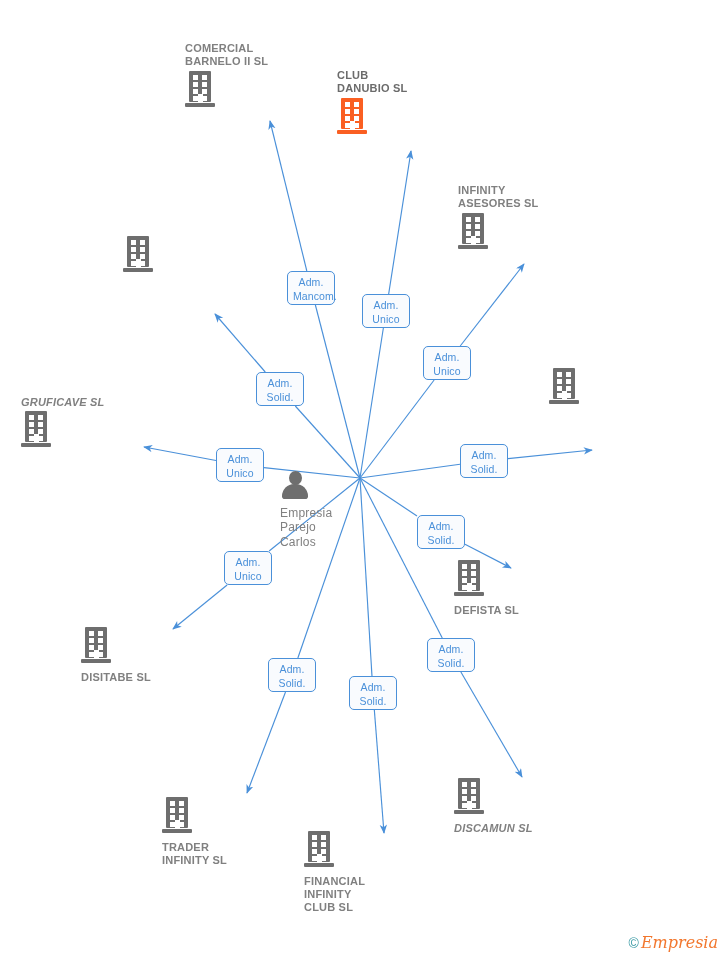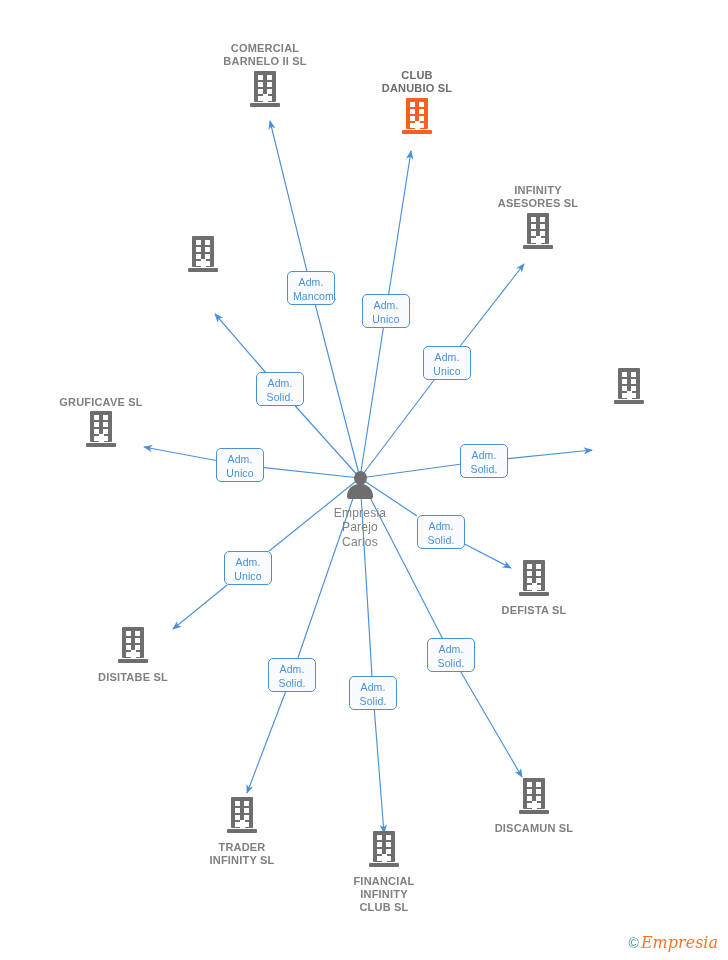--- a/index.html
+++ b/index.html
@@ -19,21 +19,21 @@
     position:absolute;
     left:0;top:0;
     width:728px;height:960px;
     pointer-events:none;
   }
   
   .node{
     position:absolute;
     width:160px;
     margin-left:-80px;         
-    text-align:center;
+    text-align:left;
     line-height:1.22;
   }
   .node .label{
     display:block;
     font-size:11px;
     letter-spacing:.2px;
     color:#808080;
     font-weight:bold;
     white-space:pre-line;
   }
@@ -186,38 +186,38 @@
         <span class="label">INFINITY
 ASESORES  SL</span>
         <span style="display: block;"><span class="bldg"><span class="tower"></span><i style="left:8px;top:4px"></i><i style="left:17px;top:4px"></i><i style="left:8px;top:11px"></i><i style="left:17px;top:11px"></i><i style="left:8px;top:18px"></i><i style="left:17px;top:18px"></i><i style="left:8px;top:25px"></i><i style="left:17px;top:25px"></i><span class="door"></span><span class="base"></span></span></span>
       </div>
       <div class="node company" style="left: 203px; top: 236px;">
         <span style="display: block;"><span class="bldg"><span class="tower"></span><i style="left:8px;top:4px"></i><i style="left:17px;top:4px"></i><i style="left:8px;top:11px"></i><i style="left:17px;top:11px"></i><i style="left:8px;top:18px"></i><i style="left:17px;top:18px"></i><i style="left:8px;top:25px"></i><i style="left:17px;top:25px"></i><span class="door"></span><span class="base"></span></span></span>
       </div>
       <div class="node company" style="left: 629px; top: 368px;">
         <span style="display: block;"><span class="bldg"><span class="tower"></span><i style="left:8px;top:4px"></i><i style="left:17px;top:4px"></i><i style="left:8px;top:11px"></i><i style="left:17px;top:11px"></i><i style="left:8px;top:18px"></i><i style="left:17px;top:18px"></i><i style="left:8px;top:25px"></i><i style="left:17px;top:25px"></i><span class="door"></span><span class="base"></span></span></span>
       </div>
-      <div class="node company" style="left: 101px; top: 396px;">
+      <div class="node company" style="left: 101px; top: 396px; font-style: italic;">
         <span class="label">GRUFICAVE  SL</span>
         <span style="display: block;"><span class="bldg"><span class="tower"></span><i style="left:8px;top:4px"></i><i style="left:17px;top:4px"></i><i style="left:8px;top:11px"></i><i style="left:17px;top:11px"></i><i style="left:8px;top:18px"></i><i style="left:17px;top:18px"></i><i style="left:8px;top:25px"></i><i style="left:17px;top:25px"></i><span class="door"></span><span class="base"></span></span></span>
       </div>
       <div class="node company below" style="left: 534px; top: 560px;">
         <span style="display: block;"><span class="bldg"><span class="tower"></span><i style="left:8px;top:4px"></i><i style="left:17px;top:4px"></i><i style="left:8px;top:11px"></i><i style="left:17px;top:11px"></i><i style="left:8px;top:18px"></i><i style="left:17px;top:18px"></i><i style="left:8px;top:25px"></i><i style="left:17px;top:25px"></i><span class="door"></span><span class="base"></span></span></span>
         <span class="label">DEFISTA  SL</span>
       </div>
-      <div class="node company below" style="left: 133px; top: 627px;">
+      <div class="node company below" style="left: 161px; top: 627px;">
         <span style="display: block;"><span class="bldg"><span class="tower"></span><i style="left:8px;top:4px"></i><i style="left:17px;top:4px"></i><i style="left:8px;top:11px"></i><i style="left:17px;top:11px"></i><i style="left:8px;top:18px"></i><i style="left:17px;top:18px"></i><i style="left:8px;top:25px"></i><i style="left:17px;top:25px"></i><span class="door"></span><span class="base"></span></span></span>
         <span class="label">DISITABE  SL</span>
       </div>
       <div class="node company below" style="left: 242px; top: 797px;">
         <span style="display: block;"><span class="bldg"><span class="tower"></span><i style="left:8px;top:4px"></i><i style="left:17px;top:4px"></i><i style="left:8px;top:11px"></i><i style="left:17px;top:11px"></i><i style="left:8px;top:18px"></i><i style="left:17px;top:18px"></i><i style="left:8px;top:25px"></i><i style="left:17px;top:25px"></i><span class="door"></span><span class="base"></span></span></span>
         <span class="label">TRADER
 INFINITY  SL</span>
       </div>
-      <div class="node company below" style="left: 534px; top: 778px;">
+      <div class="node company below" style="left: 534px; top: 778px; font-style: italic;">
         <span style="display: block;"><span class="bldg"><span class="tower"></span><i style="left:8px;top:4px"></i><i style="left:17px;top:4px"></i><i style="left:8px;top:11px"></i><i style="left:17px;top:11px"></i><i style="left:8px;top:18px"></i><i style="left:17px;top:18px"></i><i style="left:8px;top:25px"></i><i style="left:17px;top:25px"></i><span class="door"></span><span class="base"></span></span></span>
         <span class="label">DISCAMUN  SL</span>
       </div>
       <div class="node company below" style="left: 384px; top: 831px;">
         <span style="display: block;"><span class="bldg"><span class="tower"></span><i style="left:8px;top:4px"></i><i style="left:17px;top:4px"></i><i style="left:8px;top:11px"></i><i style="left:17px;top:11px"></i><i style="left:8px;top:18px"></i><i style="left:17px;top:18px"></i><i style="left:8px;top:25px"></i><i style="left:17px;top:25px"></i><span class="door"></span><span class="base"></span></span></span>
         <span class="label">FINANCIAL
 INFINITY
 CLUB SL</span>
       </div>
       <div class="node person-node" style="left: 360px; top: 470px;">

